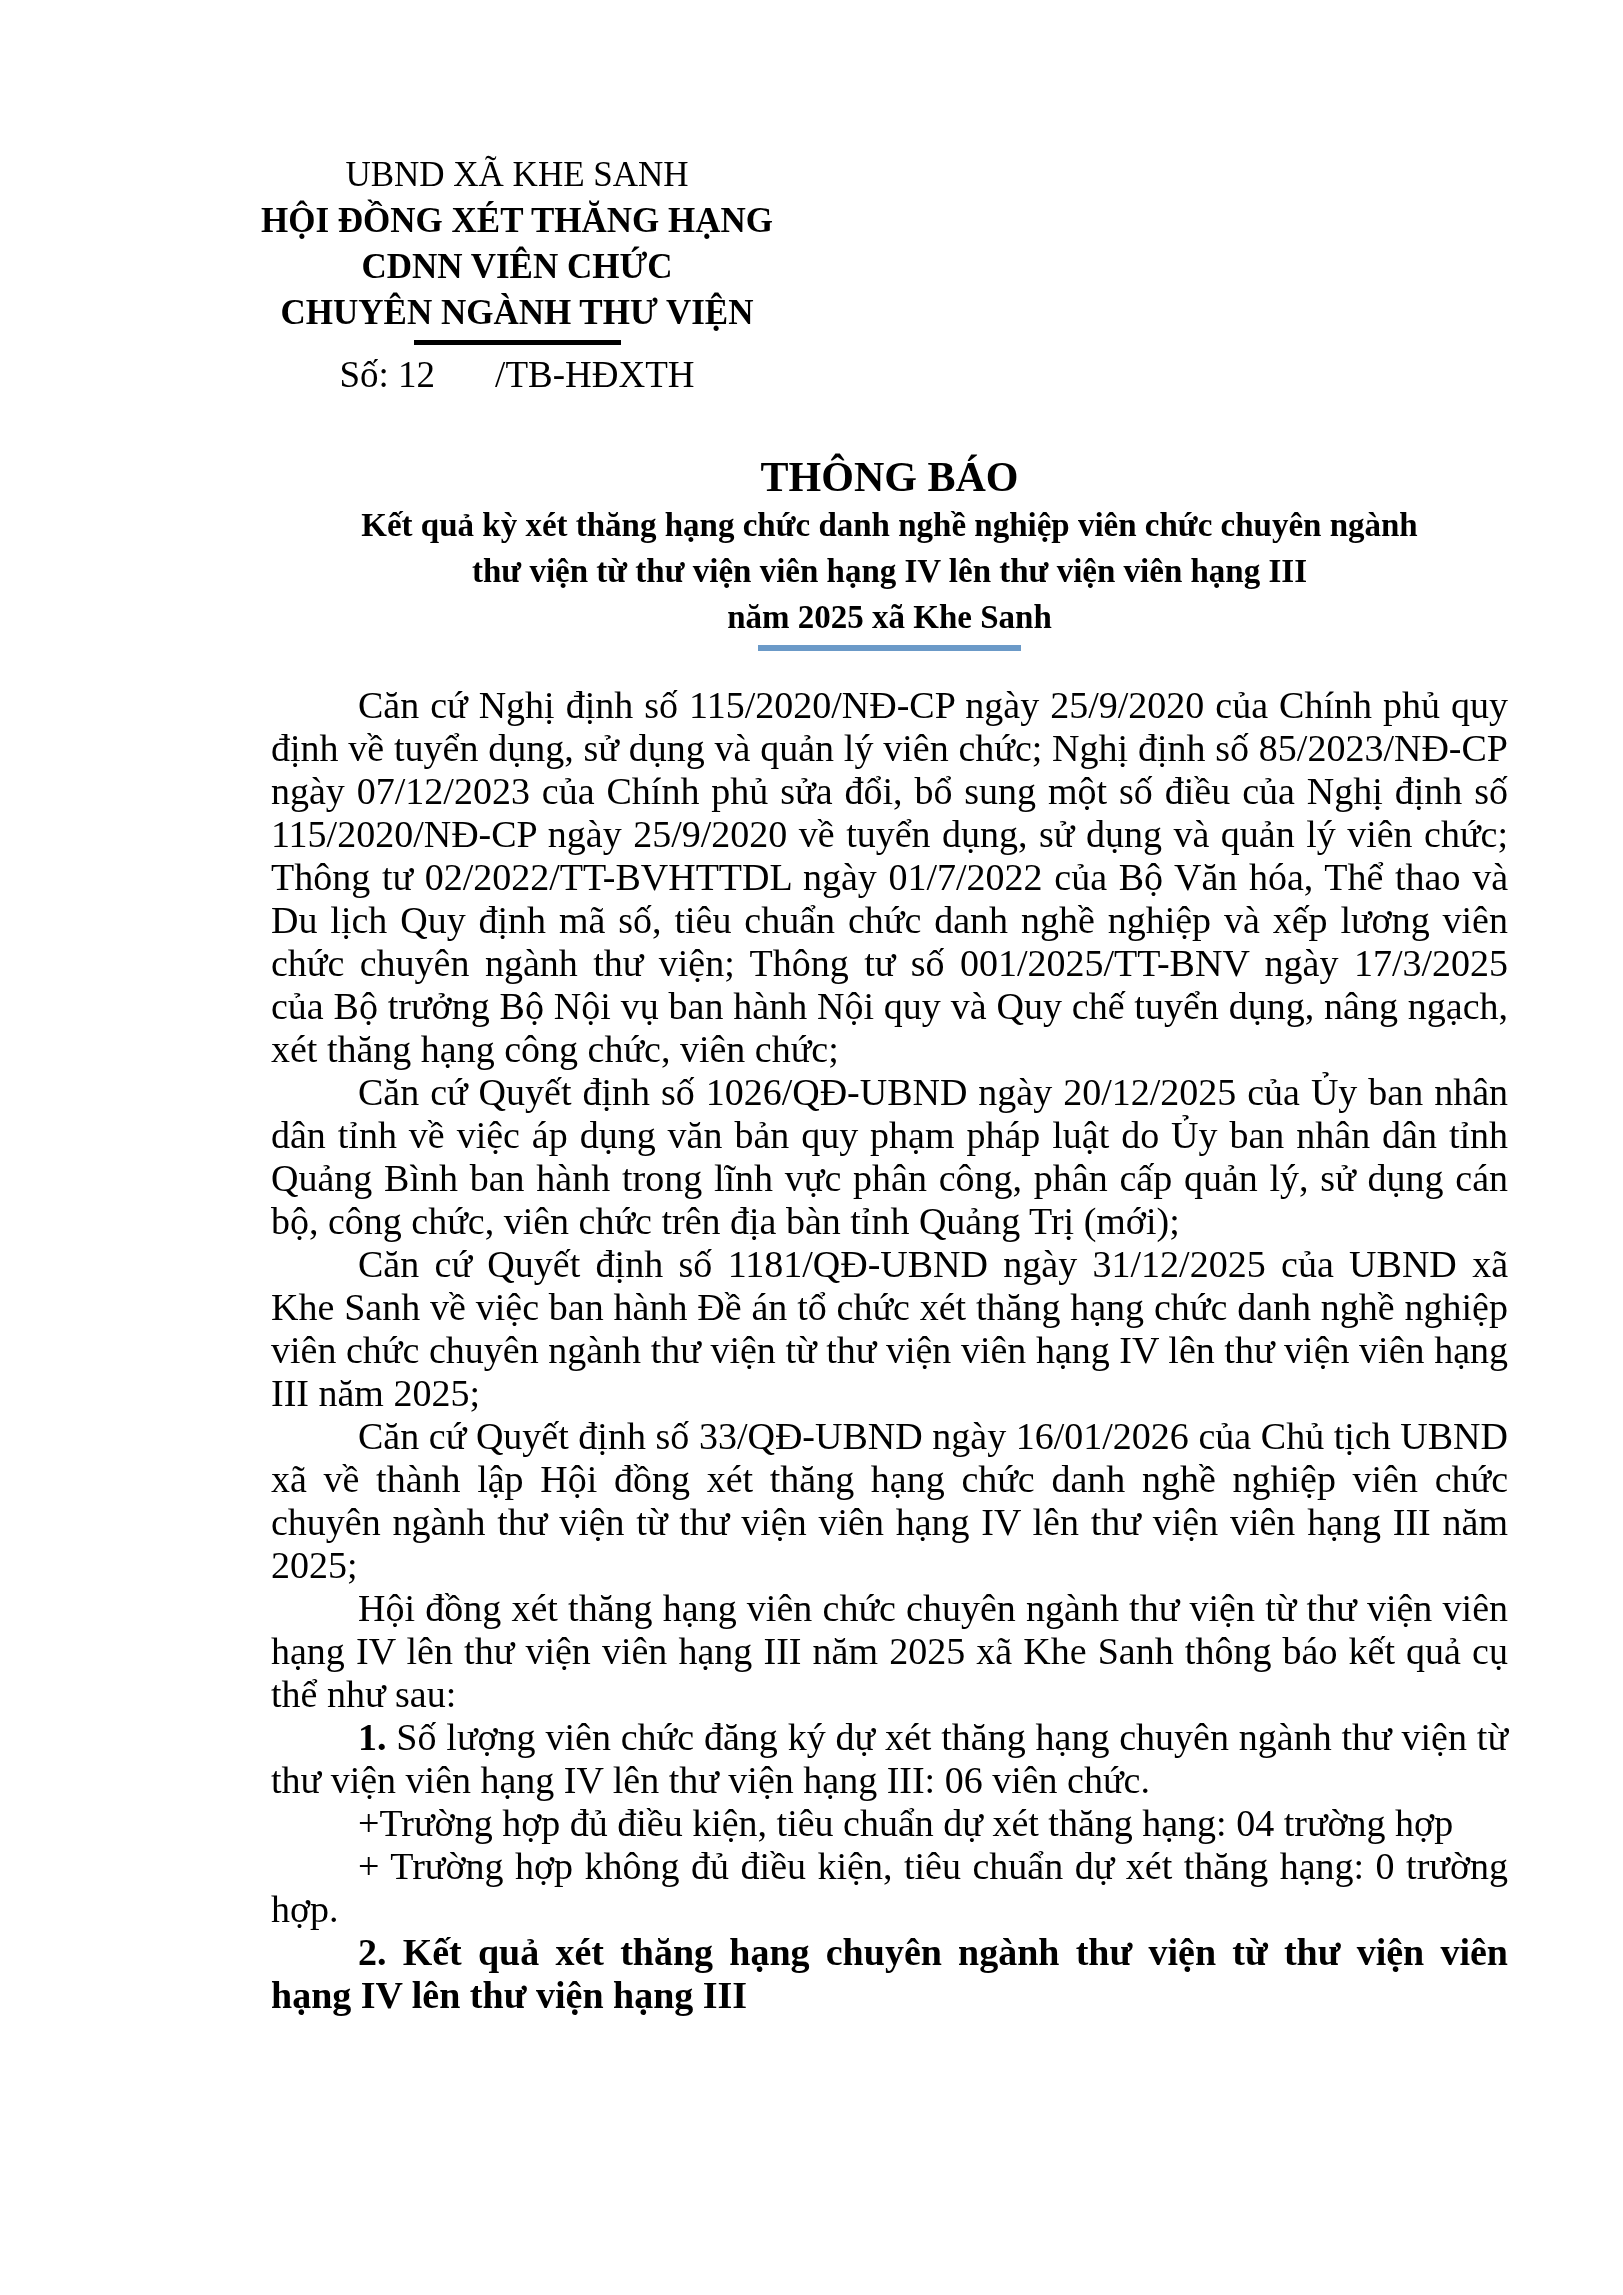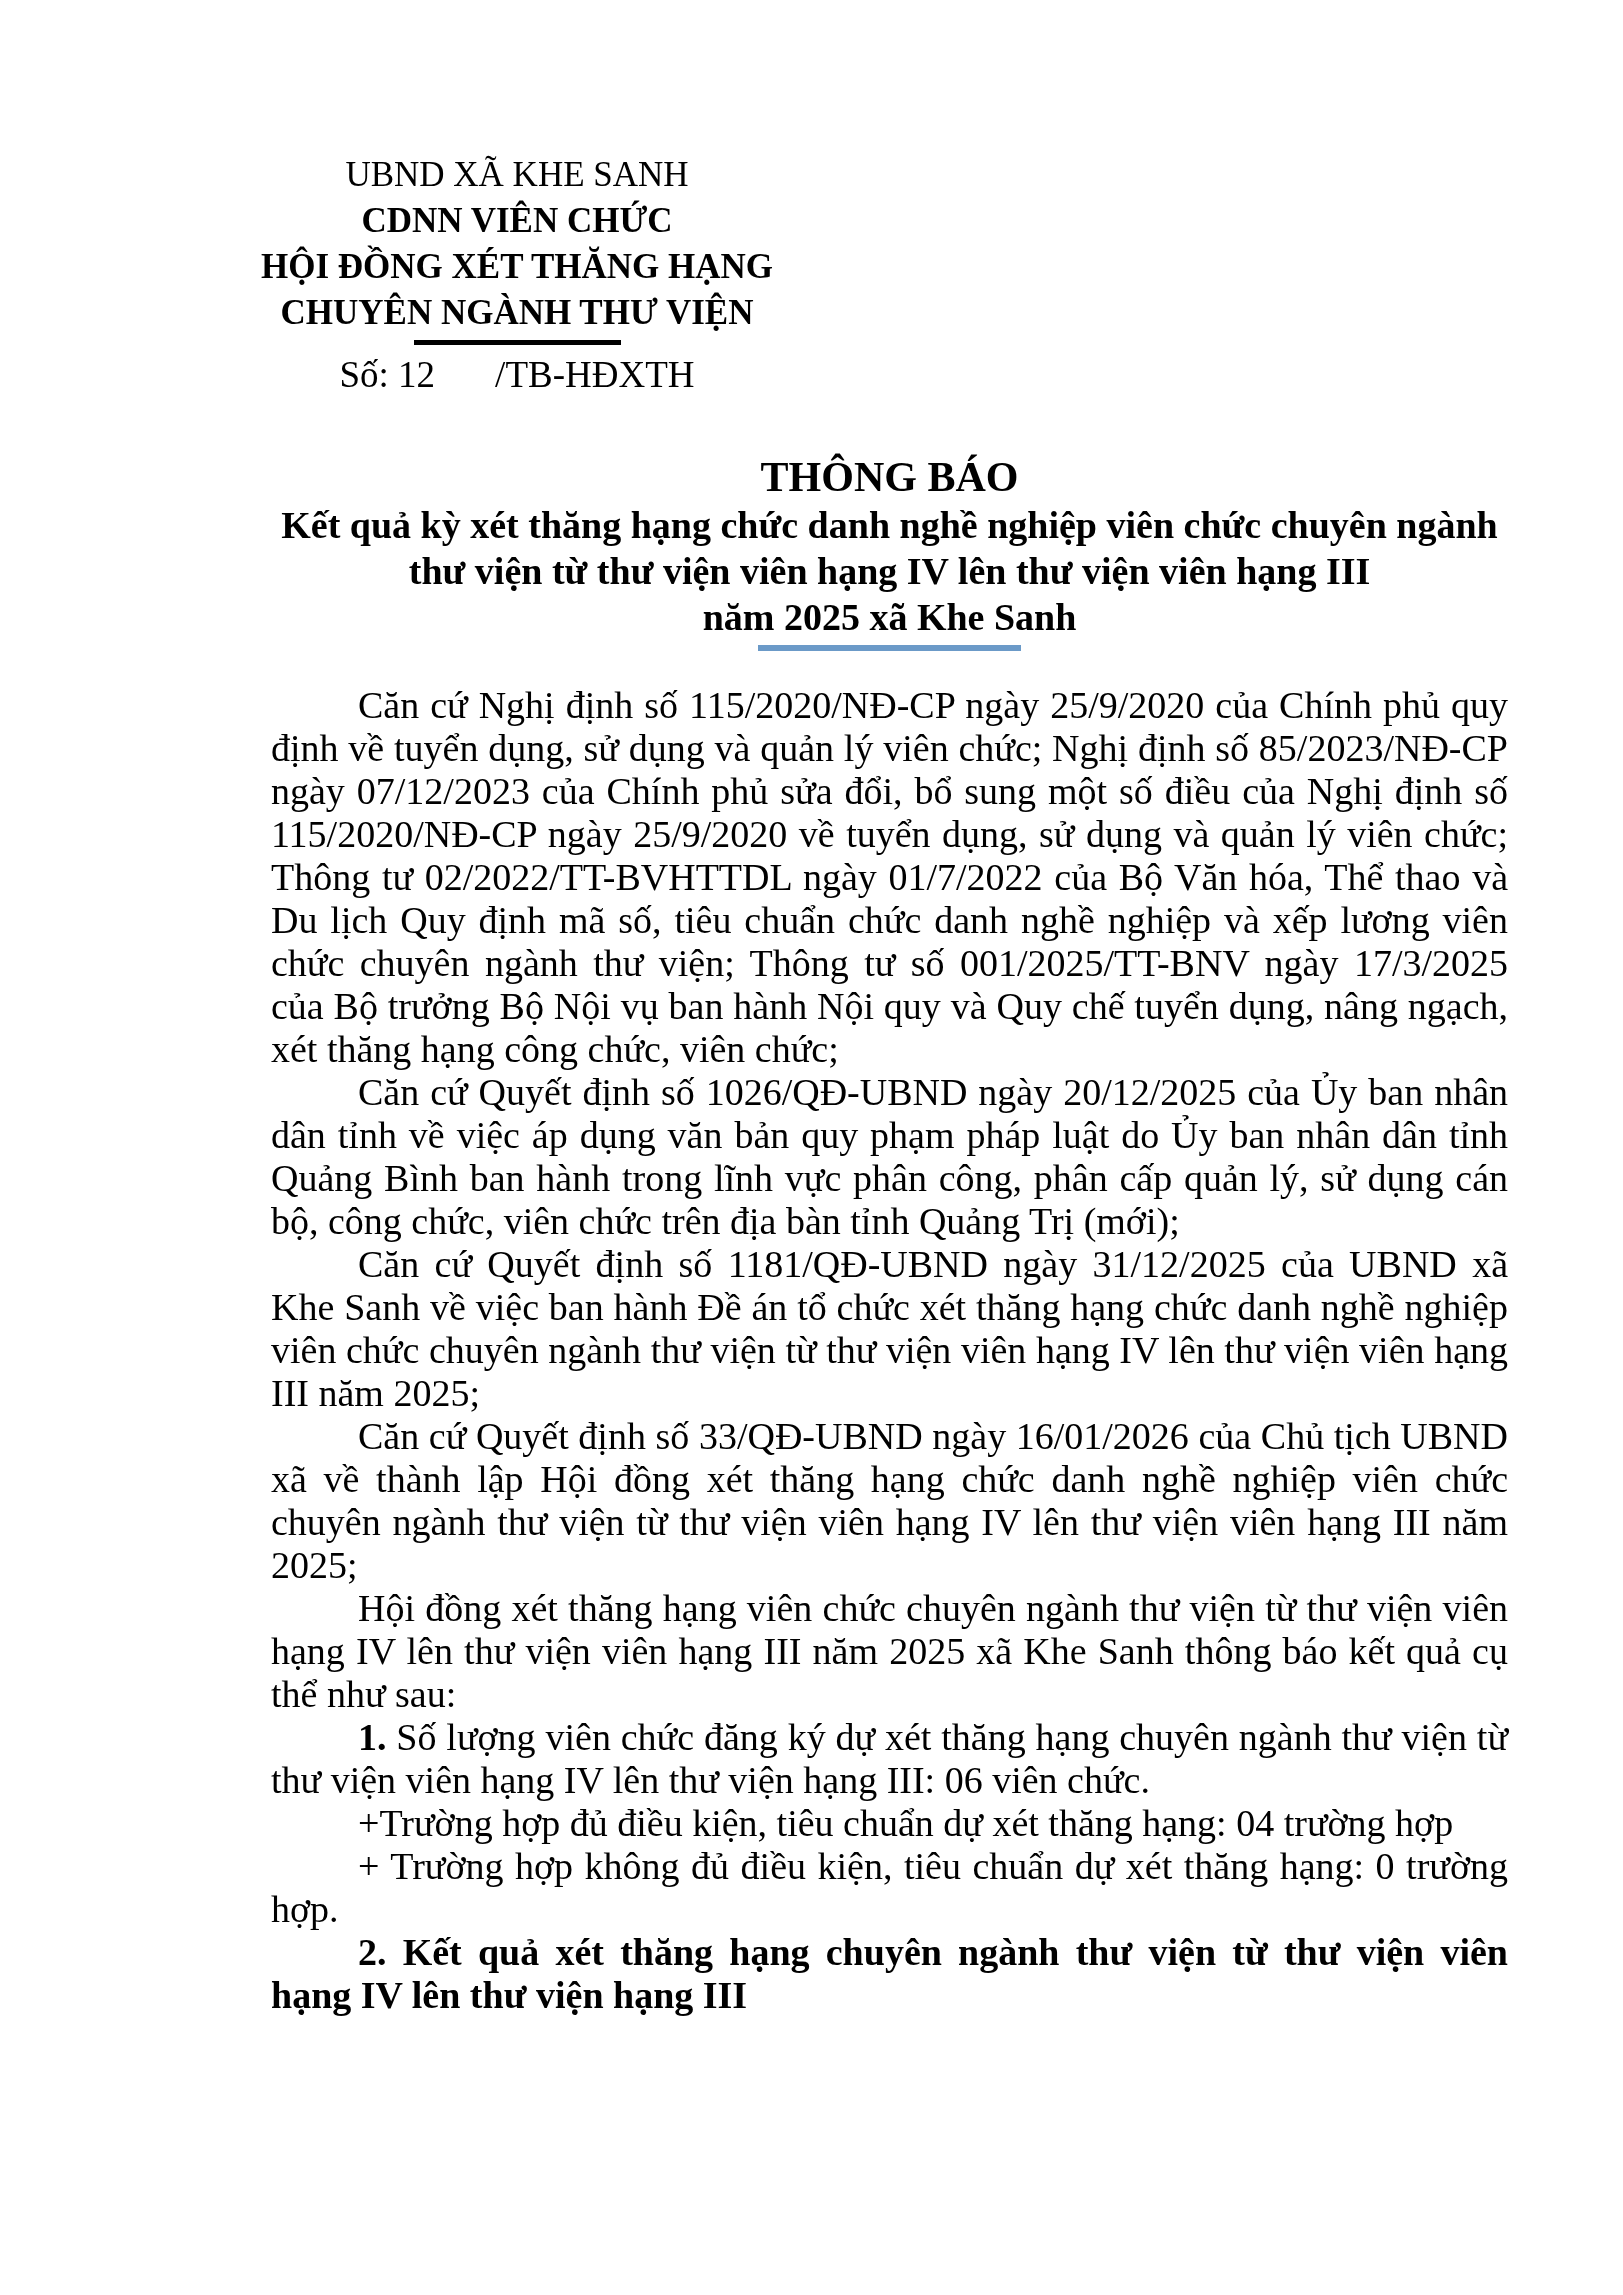--- a/index.html
+++ b/index.html
@@ -53,21 +53,21 @@
   .place-date {
     margin-top: 30px;
     font-style: italic;
     font-size: 38px;
     line-height: 46px;
     white-space: pre-wrap;
   }
   
   .title-block { margin: 56px 154px 0 232px; text-align: center; }
   .title-heading { font-weight: bold; font-size: 42px; line-height: 50px; }
-  .title-sub { font-weight: bold; font-size: 38px; line-height: 46px; }
+  .title-sub { font-weight: bold; font-size: 33px; line-height: 46px; }
   .title-accent-underline { width: 263px; height: 5.9px; margin: 5.2px auto 0; }
   
   .body-block {
     margin: 33px 154px 0 232px;
     text-align: justify;
     font-size: 38px;
     line-height: 43px;
   }
   .para { margin: 0; text-indent: 87px; }
   .para.bold { font-weight: bold; }
@@ -75,22 +75,22 @@
 </style>
 </head>
 <body>
 
 <div class="page">
 
   <div class="header">
 
     <div class="h-left">
       <div class="org-parent">UBND XÃ KHE SANH</div>
+      <div class="org-line">HỘI ĐỒNG XÉT THĂNG HẠNG</div>
       <div class="org-line">CDNN VIÊN CHỨC</div>
-      <div class="org-line">HỘI ĐỒNG XÉT THĂNG HẠNG</div>
       <div class="org-line">CHUYÊN NGÀNH THƯ VIỆN</div>
       <div class="org-underline"></div>
       <div class="doc-number-line">
         <span>Số: 12</span><span class="doc-gap"></span><span>/TB-HĐXTH</span>
       </div>
     </div>
 
 
   </div>
 

